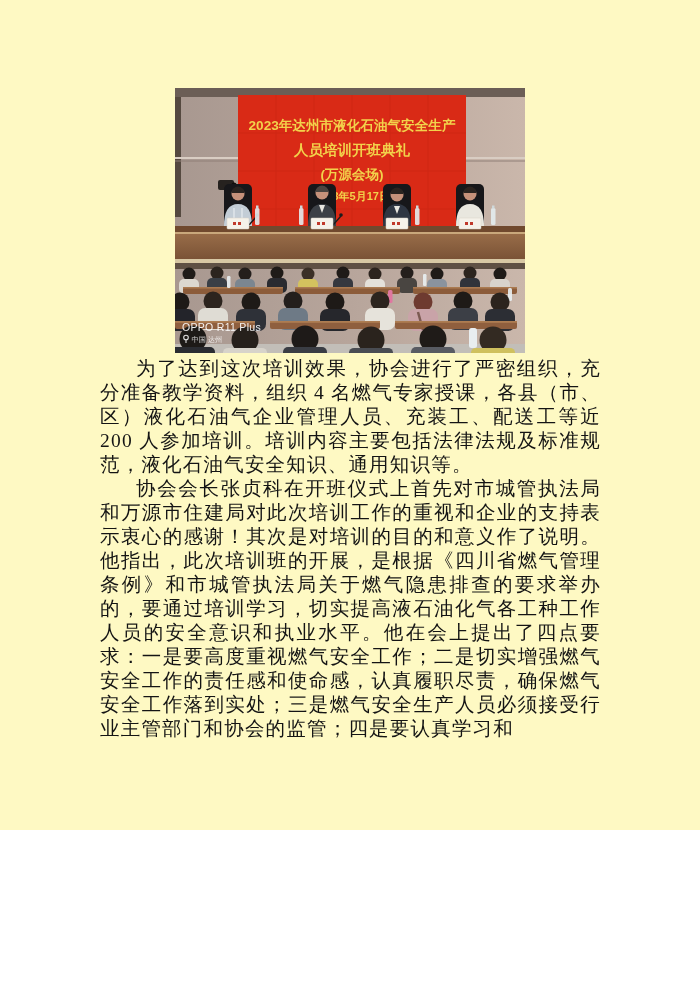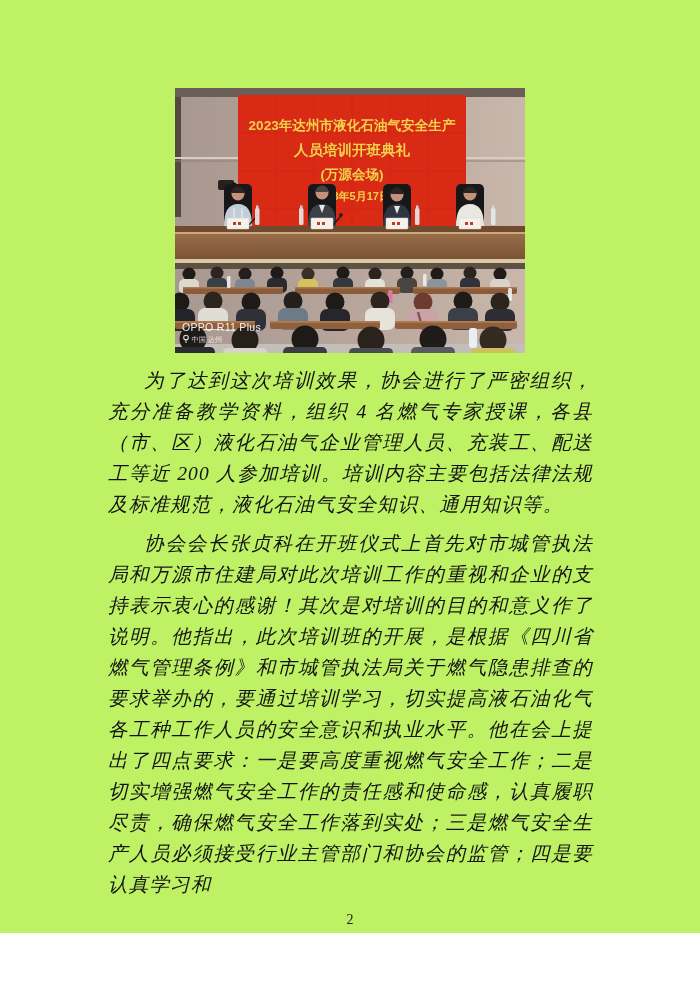--- a/index.html
+++ b/index.html
@@ -1,44 +1,43 @@
 <!DOCTYPE html>
 <html><head>
 <meta charset="utf-8">
 <style>
   html,body{margin:0;padding:0;background:#ffffff;}
   .page{
     position:relative;
-    width:700px;height:933px;
-    background:#bef264;
+    width:700px;height:830px;
+    background:#fef9c3;
     overflow:hidden;
     font-family:"Liberation Serif","DejaVu Serif",serif;
   }
   .photo{
     position:absolute;
     left:175px;top:88px;
     width:350px;height:265px;
     margin:0;
   }
   .photo svg{display:block;width:100%;height:100%;}
   .content{
     position:absolute;
     left:100px;top:357px;
     width:501px;
     color:#141414;
   }
   .content p{
-    margin:8px;
+    margin:0;
     font-size:19.5px;
-    line-height:31px;
+    line-height:24px;
     letter-spacing:1.2px;
     text-align:justify;
     text-justify:inter-character;
     text-indent:36px;
-    font-style:italic;
   }
   .page-number{
     position:absolute;
     left:0;top:912px;
     width:700px;
     text-align:center;
     font-size:14px;
     color:#222;
   }
 </style>

